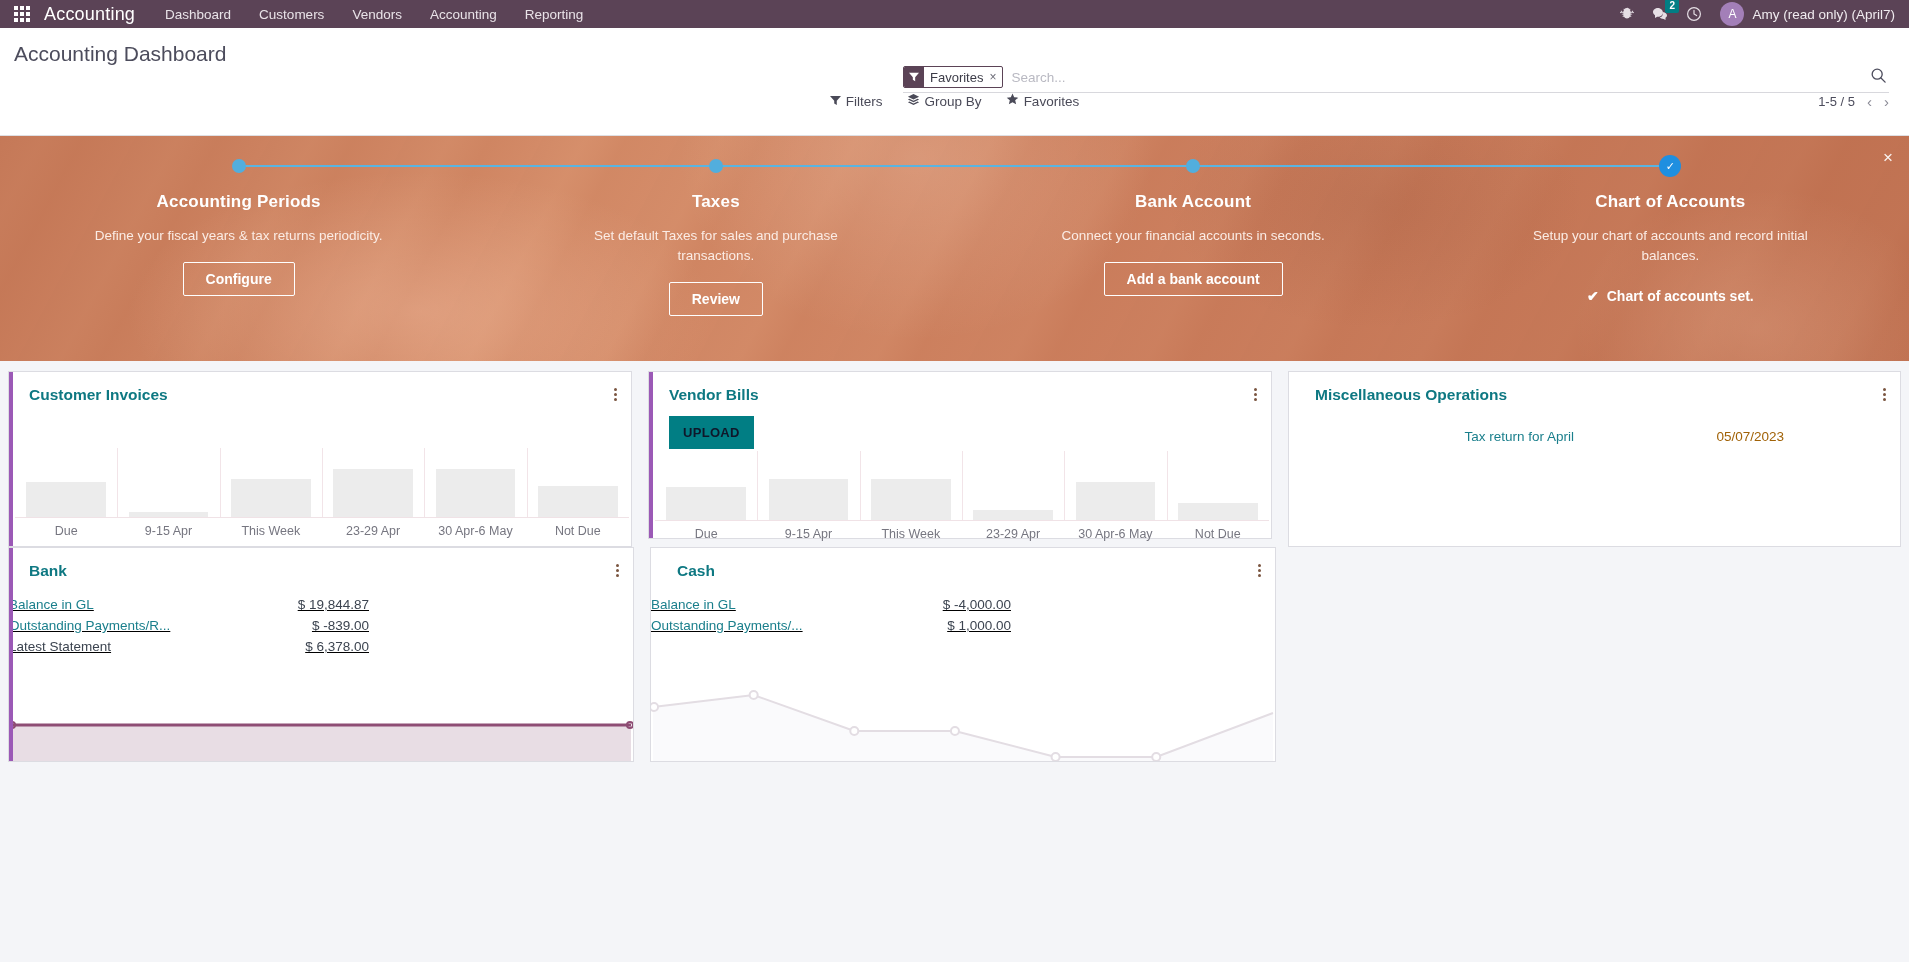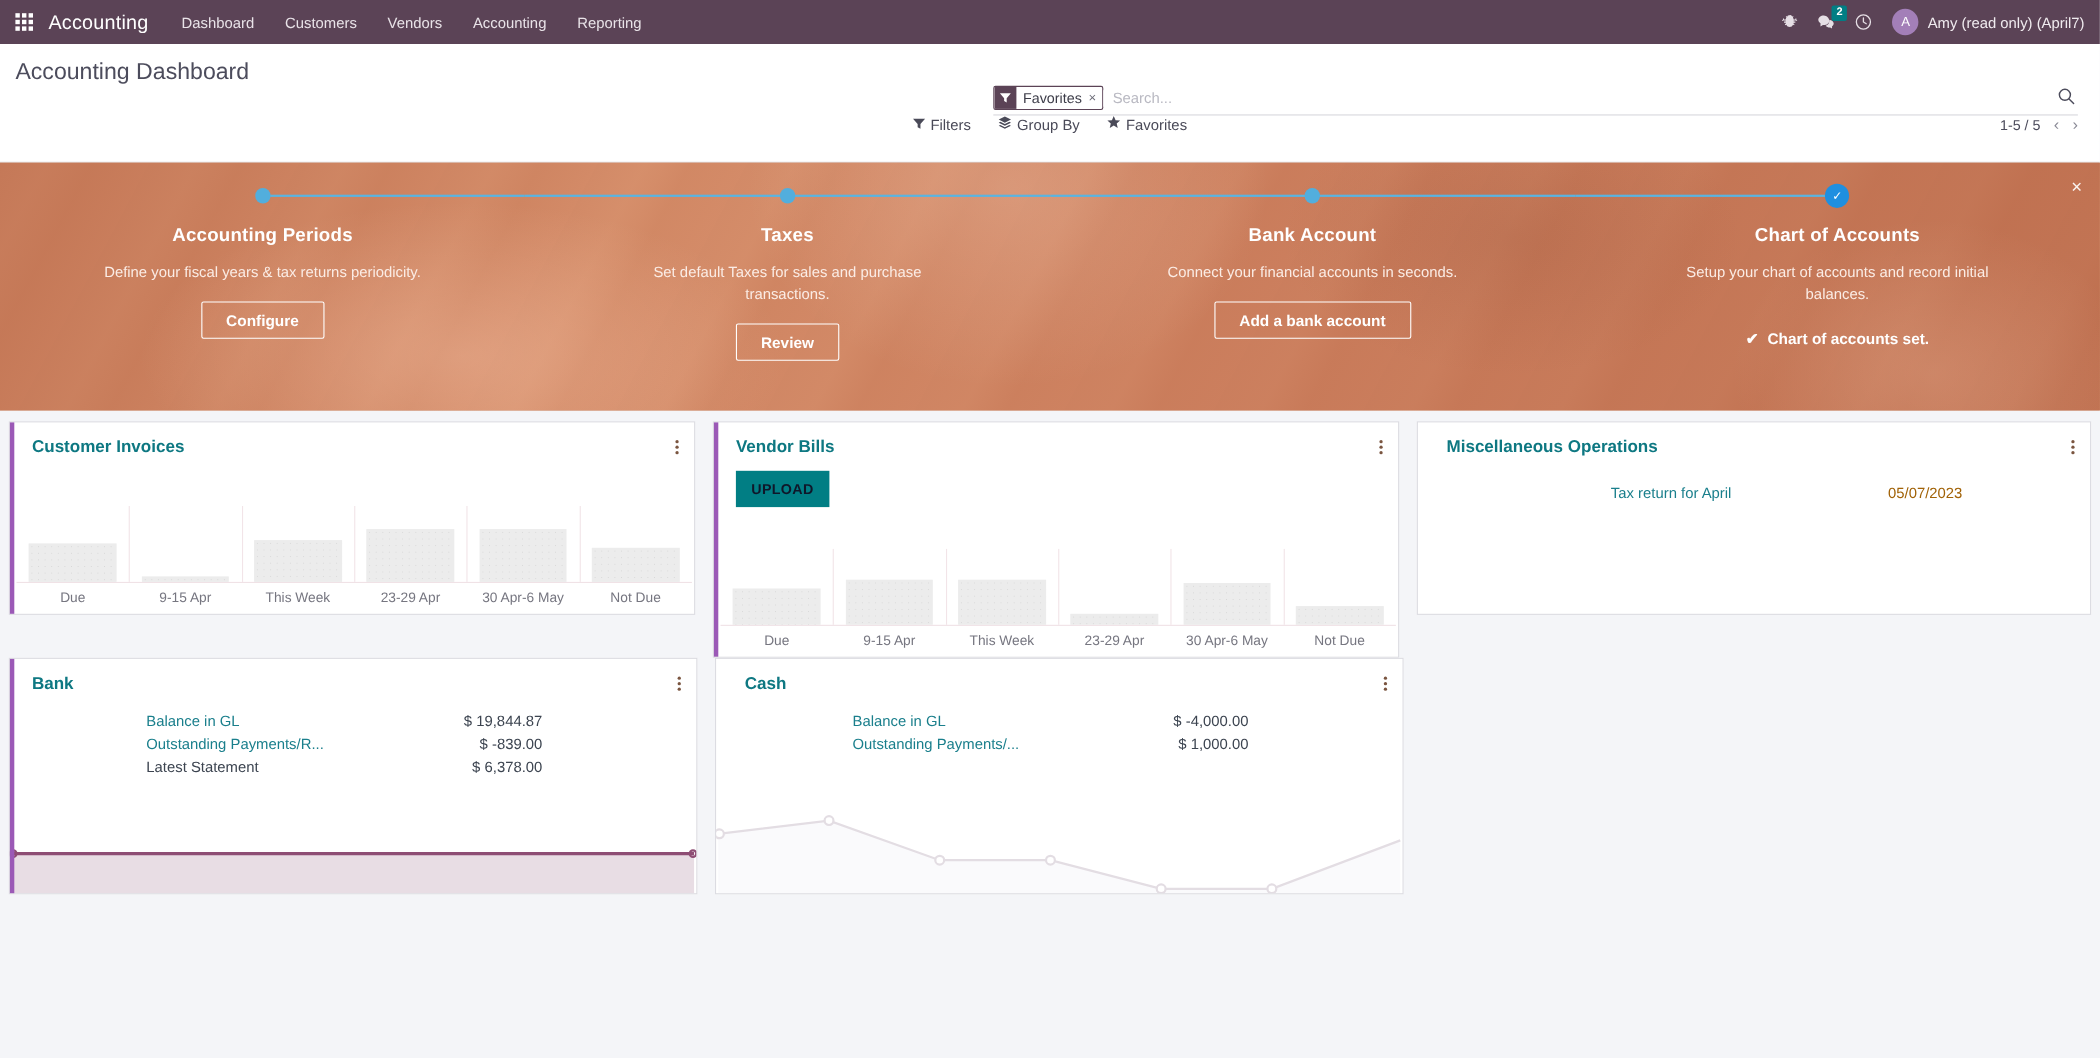--- a/index.html
+++ b/index.html
@@ -5,21 +5,21 @@
   * { box-sizing: border-box; margin: 0; padding: 0; }
   html, body {
     width: 1909px; height: 962px;
     font-family: "Liberation Sans", sans-serif;
     background: #f4f5f8;
     overflow: hidden;
   }
 
   
   .navbar {
-    height: 40px; background: #5b4356;
+    height: 28px; background: #5b4356;
     display: flex; align-items: center;
     padding: 0 14px; color: #ffffff;
     position: relative;
   }
   .apps-grid { display: grid; grid-template-columns: repeat(3, 4px); grid-gap: 2px; margin-right: 14px; cursor: pointer; }
   .apps-grid i { width: 4px; height: 4px; background: #ffffff; display: block; }
   .brand { font-size: 18px; font-weight: 400; letter-spacing: .2px; margin-right: 30px; cursor: pointer; }
   .nav-links { display: flex; align-items: center; gap: 28px; }
   .nav-links a { color: #e9e3e8; font-size: 13.5px; text-decoration: none; cursor: pointer; }
   .nav-right { margin-left: auto; display: flex; align-items: center; gap: 18px; }
@@ -132,21 +132,21 @@
   .barcol { flex: 1; display: flex; align-items: flex-end; justify-content: center; height: 100%; position: relative; }
   .barcol + .barcol::before {
     content: ""; position: absolute; left: 0; top: 2px; bottom: 0; width: 1px; background: #f2e4e8;
   }
   .bar { width: 78%; background: #ececec; background-image: radial-gradient(#d8d8d8 .6px, transparent .7px); background-size: 6px 6px; }
   .barlabels { display: flex; padding-top: 6px; padding-bottom: 8px; }
   .barlabel { flex: 1; text-align: center; font-size: 12.5px; color: #767680; }
 
   
   .kv-list { padding: 14px 16px 0 0; }
-  .kv-row { display: flex; justify-content: center; gap: 0; font-size: 13.5px; line-height: 21px; }
+  .kv-row { display: flex; justify-content: flex-start; gap: 0; font-size: 13.5px; line-height: 21px; text-decoration: underline; }
   .kv-label { width: 265px; color: #1a7f8c; text-align: left; cursor: pointer; white-space: nowrap; overflow: hidden; text-overflow: ellipsis; }
   .kv-label.muted { color: #3c4450; cursor: default; }
   .kv-val { width: 95px; text-align: right; color: #3c4450; }
 
   .sparkwrap { margin-top: auto; }
   .sparkwrap svg { display: block; width: 100%; }
 
   
   .misc-list { padding: 22px 0 0 0; }
   .misc-row { display: flex; font-size: 13.5px; line-height: 22px; }
@@ -351,21 +351,21 @@
           <div class="barlabel">Due</div>
           <div class="barlabel">9-15 Apr</div>
           <div class="barlabel">This Week</div>
           <div class="barlabel">23-29 Apr</div>
           <div class="barlabel">30 Apr-6 May</div>
           <div class="barlabel">Not Due</div>
         </div>
       </div>
     </div>
 
-    <div class="card accent" style="width:626px;height:215px">
+    <div class="card accent" style="width:626px;height:168px">
       <div class="card-head">
         <div class="card-title">Vendor Bills</div>
         <div class="kebab">
             <i></i>
             <i></i>
             <i></i>
           </div>
       </div>
       <button class="upload-btn">UPLOAD</button>
       <div class="barchart">

